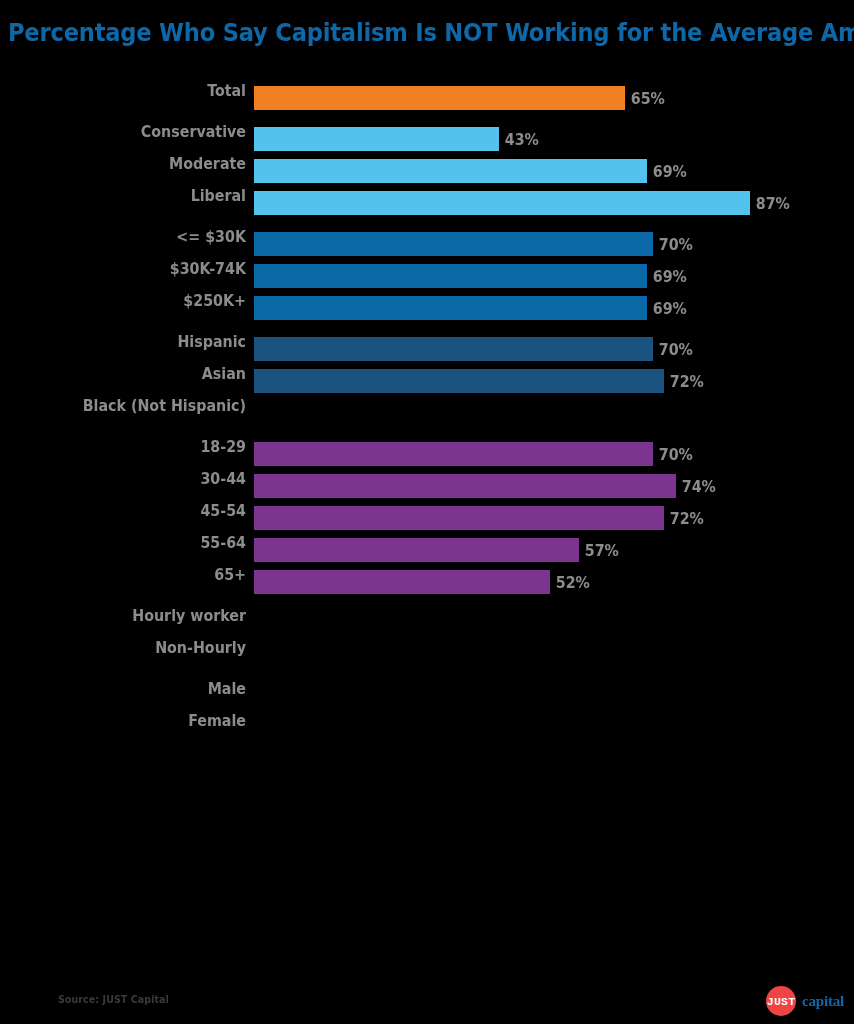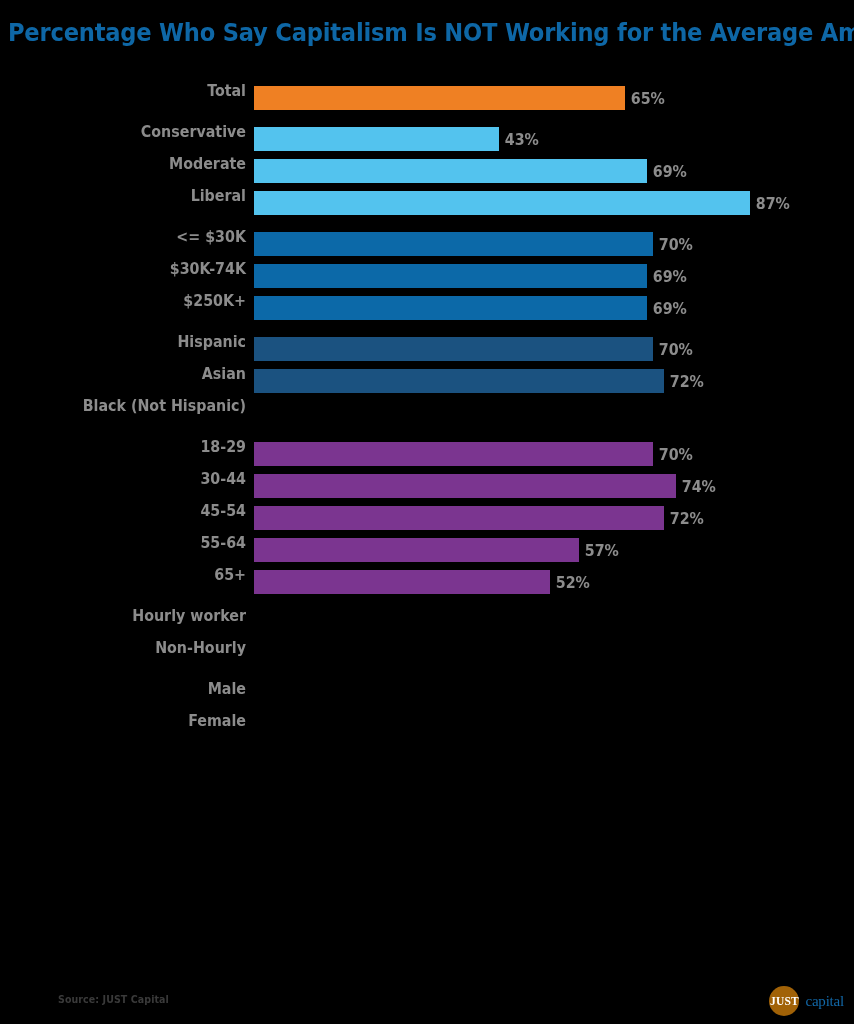--- a/index.html
+++ b/index.html
@@ -129,34 +129,34 @@
     right: 10px;
     top: 986px;
     height: 30px;
     display: flex;
     align-items: center;
   }
   .logo-mark {
     width: 30px;
     height: 30px;
     border-radius: 50%;
-    background: #a16207;
+    background: #ef4444;
     color: #ffffff;
     display: flex;
     align-items: center;
     justify-content: center;
-    font-family: Liberation Serif, serif;
+    font-family: Liberation Mono, monospace;
     font-weight: bold;
     font-size: 11.5px;
     letter-spacing: 0.2px;
   }
   .logo-word {
     margin-left: 6px;
     font-family: "Liberation Serif", serif;
-    font-weight: normal;
+    font-weight: bold;
     font-size: 15px;
     color: #1268a8;
     letter-spacing: -0.2px;
   }
 </style>
 </head>
 <body>
 
 <div id="page">
 

